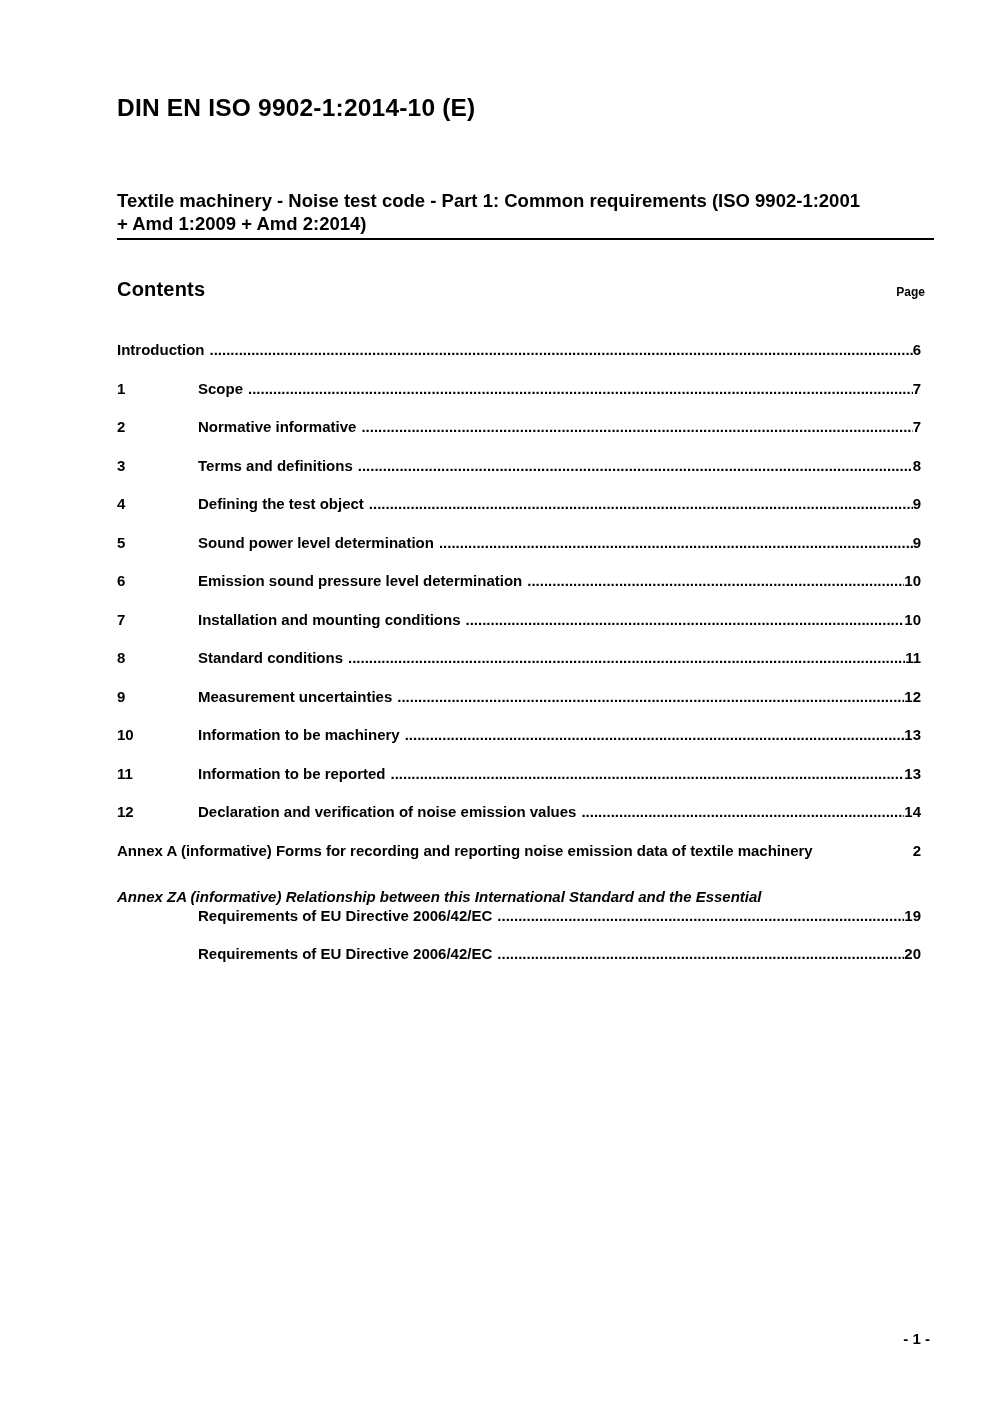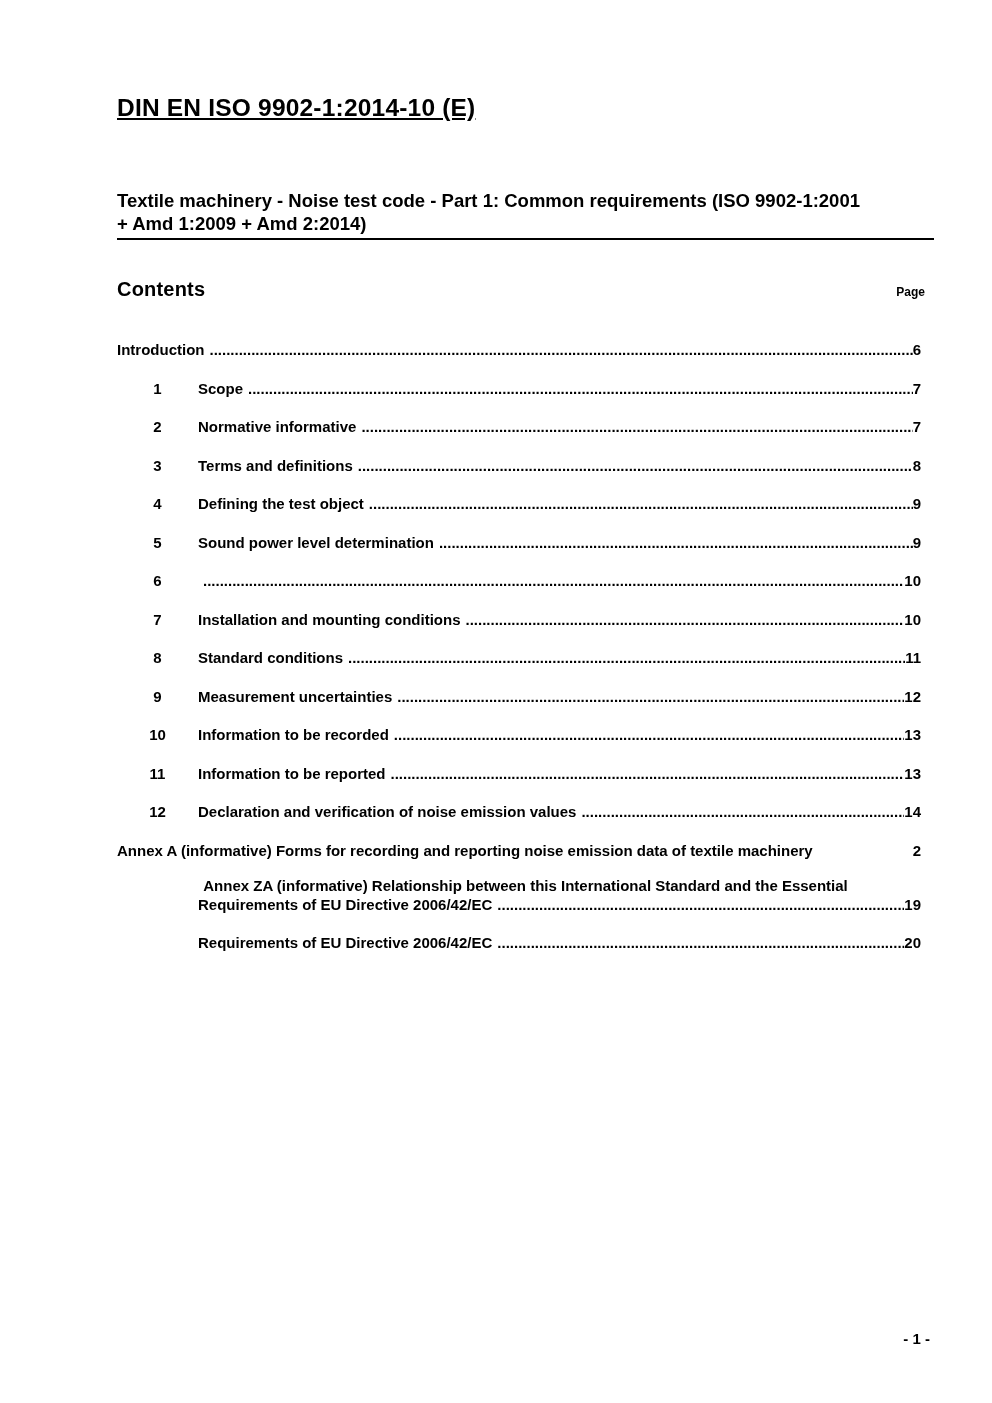--- a/index.html
+++ b/index.html
@@ -16,40 +16,39 @@
     position: absolute;
     left: 117px; top: 0;
     width: 817px;
   }
   .doc-number {
     margin-top: 95px;
     font-size: 24.5px;
     line-height: 26px;
     letter-spacing: 0.2px;
     white-space: nowrap;
-    text-decoration: underline;
   }
   .doc-title {
     margin-top: 68px;
     font-size: 18.5px;
     line-height: 23px;
     padding-bottom: 3px;
     border-bottom: 2.5px solid #000000;
   }
   .contents-row {
     margin-top: 36px;
     display: flex;
     align-items: baseline;
     justify-content: space-between;
     padding-right: 9px;
     text-align: center;
   }
   .contents-heading { font-size: 20px; line-height: 26px; letter-spacing: 0.2px; }
   .page-col-label { font-size: 12px; }
-  .toc { margin-top: 38px; font-size: 15px; text-align: center; }
+  .toc { margin-top: 38px; font-size: 15px; }
   .toc-row {
     display: flex;
     align-items: baseline;
     line-height: 19px;
     margin-bottom: 19.5px;
     padding-right: 13px;
     white-space: nowrap;
   }
   .toc-num { flex: 0 0 81px; }
   .toc-title { flex: 0 0 auto; }
@@ -58,23 +57,23 @@
     overflow: hidden;
     margin-left: 5px;
     height: 19px;
   }
   .dots::after {
     content: "....................................................................................................................................................................................................................................";
   }
   .spacer { flex: 1 1 auto; }
   .toc-page { flex: 0 0 auto; }
   .annex-block { margin-bottom: 19.5px; }
-  .annex-line1 { line-height: 19px; white-space: nowrap; }
+  .annex-line1 { line-height: 19px; white-space: nowrap; font-style: italic; }
   .annex-line2 { padding-left: 81px; margin-bottom: 0; }
-  .toc-row.annex-single { margin-bottom: 16px; gap: 20px; }
+  .toc-row.annex-single { margin-bottom: 27px; gap: 20px; }
   .footer-page-number {
     position: absolute;
     top: 1329px;
     right: 62px;
     font-size: 15px;
     line-height: 19px;
   }
 </style>
 </head>
 <body>
@@ -131,20 +130,21 @@
 
     <div class="toc-row">
       <span class="toc-num">5</span>
       <span class="toc-title">Sound power level determination</span>
       <span class="dots"></span>
       <span class="toc-page">9</span>
     </div>
 
     <div class="toc-row">
       <span class="toc-num">6</span>
+      <span class="toc-title">Emission sound pressure level determination</span>
       <span class="dots"></span>
       <span class="toc-page">10</span>
     </div>
 
     <div class="toc-row">
       <span class="toc-num">7</span>
       <span class="toc-title">Installation and mounting conditions</span>
       <span class="dots"></span>
       <span class="toc-page">10</span>
     </div>
@@ -158,21 +158,21 @@
 
     <div class="toc-row">
       <span class="toc-num">9</span>
       <span class="toc-title">Measurement uncertainties</span>
       <span class="dots"></span>
       <span class="toc-page">12</span>
     </div>
 
     <div class="toc-row">
       <span class="toc-num">10</span>
-      <span class="toc-title">Information to be recorded</span>
+      <span class="toc-title">Information to be machinery</span>
       <span class="dots"></span>
       <span class="toc-page">13</span>
     </div>
 
     <div class="toc-row">
       <span class="toc-num">11</span>
       <span class="toc-title">Information to be reported</span>
       <span class="dots"></span>
       <span class="toc-page">13</span>
     </div>

